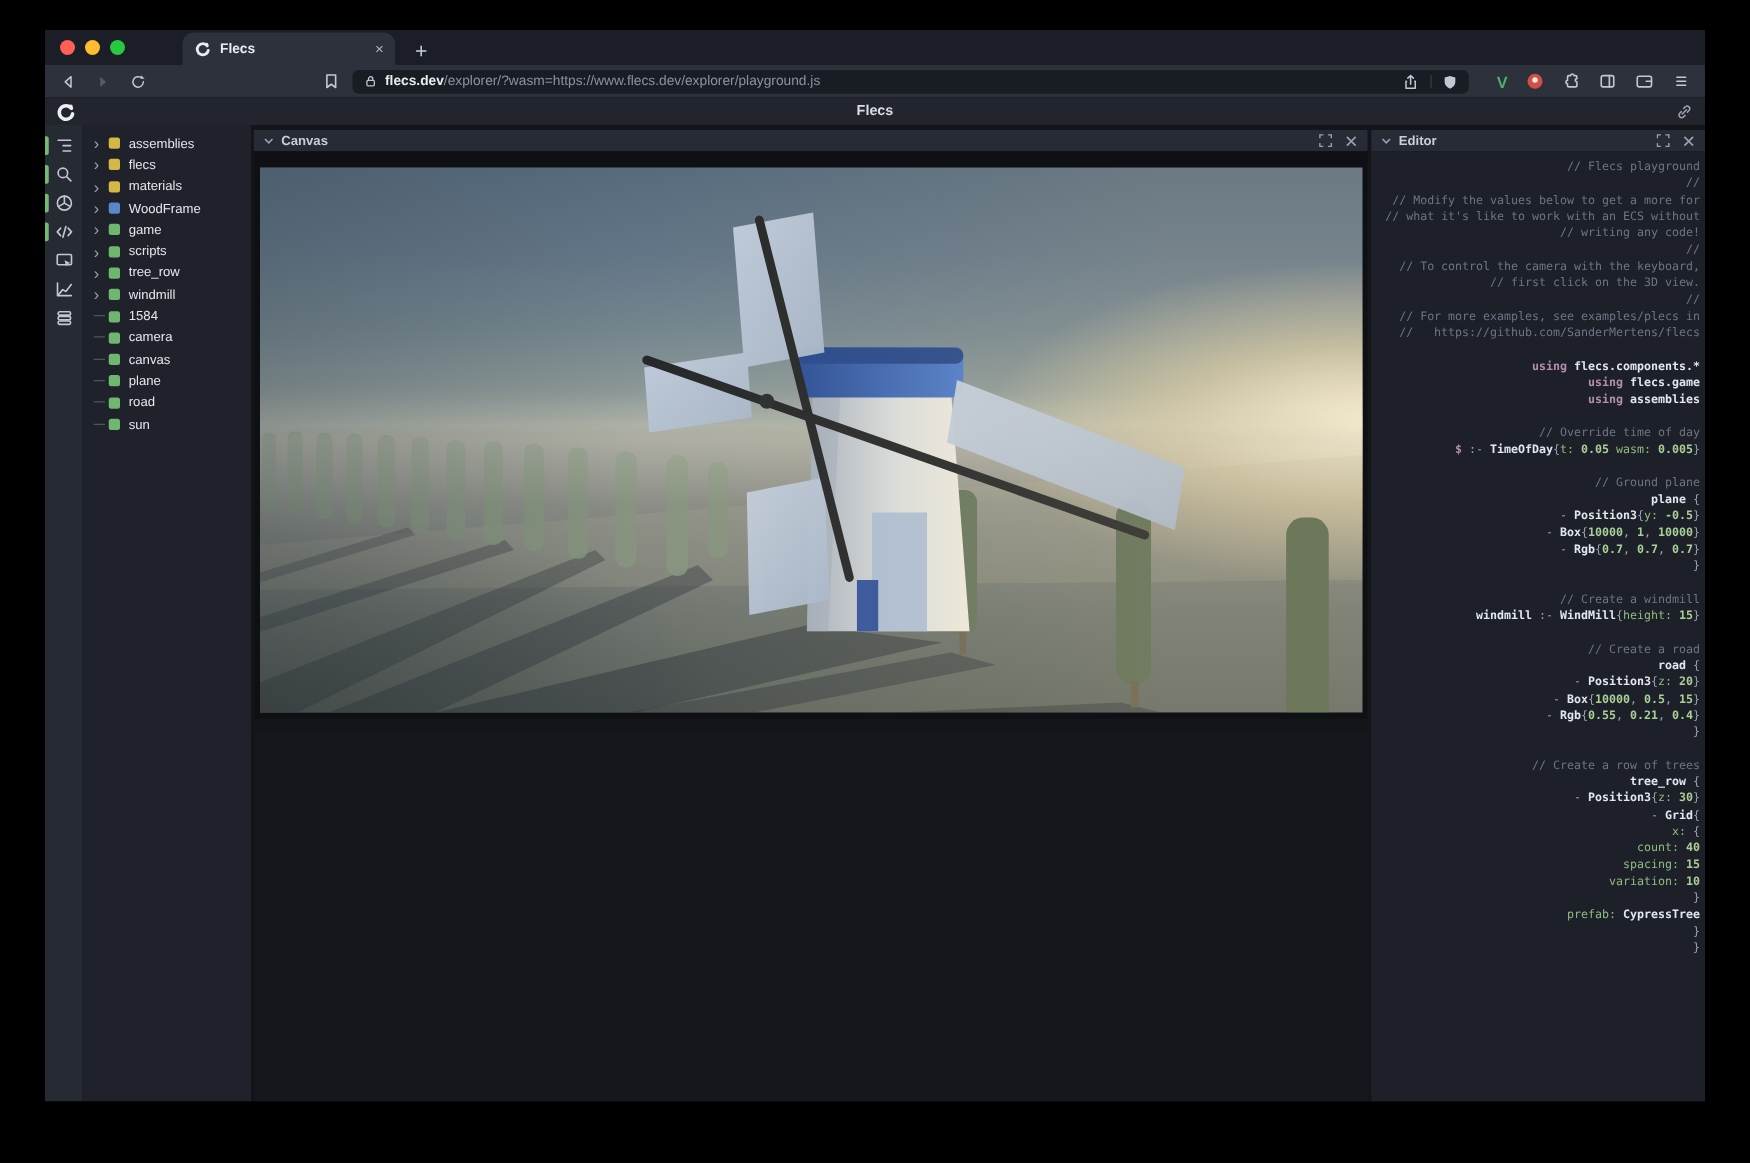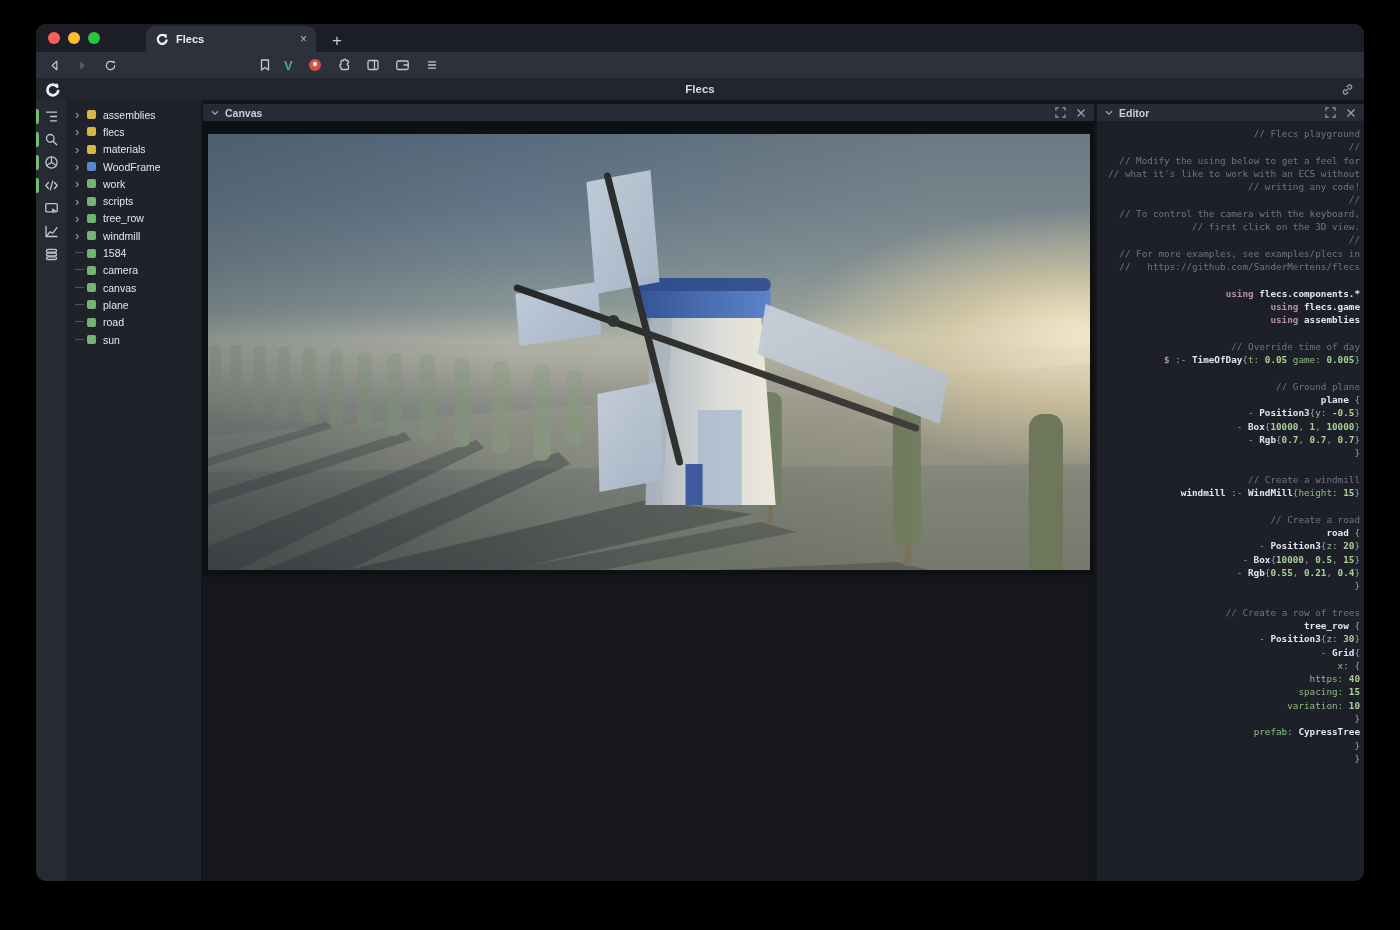--- a/index.html
+++ b/index.html
@@ -1,19 +1,19 @@
 <!DOCTYPE html>
 <html><head>
 <meta charset="utf-8">
 <style>
   * { margin:0; padding:0; box-sizing:border-box; }
   html,body { width:1400px; height:930px; background:#000; font-family:"Liberation Sans", sans-serif; overflow:hidden; }
 
   .window { position:absolute; left:36px; top:24px; width:1328px; height:857px;
-            border-radius:10px; overflow:hidden; background:#1b1e26;
+            border-radius:0; overflow:hidden; background:#1b1e26;
             box-shadow:0 24px 70px rgba(0,0,0,.65); }
 
   
   .tabstrip { height:28px; background:#1b1e26; display:flex; align-items:flex-end; }
   .traffic { display:flex; gap:8px; align-items:center; height:28px; padding:0 14px 0 12px; }
   .traffic span { width:12px; height:12px; border-radius:50%; display:block; }
   .tab { width:170px; height:26px; background:#2d313c; border-radius:9px 9px 0 0;
          display:flex; align-items:center; gap:7px; padding:0 9px; margin-left:32px; }
   .tab-title { font-size:11px; font-weight:bold; color:#e8ebf0; flex:1; }
   .tab-close { color:#aeb4bf; font-size:12px; cursor:default; }
@@ -120,20 +120,36 @@
           <path d="M4.5 2.5 9.5 7l-5 4.5z" fill="#565d6a"></path>
         </svg>
       <svg width="13" height="13" viewBox="0 0 14 14">
           <path class="icon-stroke" d="M11.5 7A4.5 4.5 0 1 1 9.9 3.6"></path>
           <path d="M9.6 1.2v3h3z" fill="#c2c7d1"></path>
         </svg>
     </div>
     <svg width="14" height="14" viewBox="0 0 14 14">
         <path class="icon-stroke" d="M3.5 2h7v10L7 9.4 3.5 12z"></path>
       </svg>
+    <div class="urlbar">
+      <svg width="11" height="12" viewBox="0 0 14 14">
+          <rect class="icon-stroke" x="3.2" y="6.2" width="7.6" height="5.6" rx="1.2"></rect>
+          <path class="icon-stroke" d="M4.8 6V4.6a2.2 2.2 0 0 1 4.4 0V6"></path>
+        </svg>
+      <span><span class="url-domain">flecs.dev</span><span class="url-path">/explorer/?wasm=https://www.flecs.dev/explorer/playground.js</span></span>
+      <span class="url-right">
+        <svg width="13" height="13" viewBox="0 0 14 14">
+            <path class="icon-stroke" d="M7 9V1.8M4.6 3.8 7 1.5l2.4 2.3M3.5 6.5H3v6h8v-6h-.5"></path>
+          </svg>
+        <span style="color:#3a3f4b">|</span>
+        <svg width="12" height="13" viewBox="0 0 14 14">
+            <path d="M7 1.5 12 3v4c0 3-2.2 5-5 6.3C4.2 12 2 10 2 7V3z" fill="#c2c7d1"></path>
+          </svg>
+      </span>
+    </div>
     <div class="right-ic">
       <span class="vlogo">V</span>
       <svg width="14" height="14" viewBox="0 0 14 14">
           <circle cx="7" cy="7" r="6" fill="#d14f45"></circle>
           <circle cx="7" cy="6" r="2.2" fill="#f4e9e7"></circle>
         </svg>
       <svg width="14" height="14" viewBox="0 0 14 14">
           <path class="icon-stroke" d="M5 2.5h1.5a1.3 1.3 0 1 1 2.6 0h1.4a1 1 0 0 1 1 1v1.4a1.3 1.3 0 1 0 0 2.6v3a1 1 0 0 1-1 1H5a1 1 0 0 1-1-1V9a1.3 1.3 0 1 1 0-2.6V3.5a1 1 0 0 1 1-1z"></path>
         </svg>
       <svg width="14" height="14" viewBox="0 0 14 14">
@@ -228,21 +244,21 @@
             <span>materials</span>
           </div>
           <div class="tree-row">
             <span class="tree-arrow">›</span>
             <span class="tree-square" style="background: rgb(90, 135, 201);"></span>
             <span>WoodFrame</span>
           </div>
           <div class="tree-row">
             <span class="tree-arrow">›</span>
             <span class="tree-square" style="background: rgb(111, 183, 111);"></span>
-            <span>work</span>
+            <span>game</span>
           </div>
           <div class="tree-row">
             <span class="tree-arrow">›</span>
             <span class="tree-square" style="background: rgb(111, 183, 111);"></span>
             <span>scripts</span>
           </div>
           <div class="tree-row">
             <span class="tree-arrow">›</span>
             <span class="tree-square" style="background: rgb(111, 183, 111);"></span>
             <span>tree_row</span>
@@ -406,36 +422,36 @@
                   <path d="M1 4V1h3M8 1h3v3M11 8v3H8M4 11H1V8" stroke="#9aa1ae" stroke-width="1.2" fill="none"></path>
                 </svg>
               <svg width="10" height="10" viewBox="0 0 10 10">
                   <path d="M1.5 1.5 8.5 8.5M8.5 1.5 1.5 8.5" stroke="#9aa1ae" stroke-width="1.3"></path>
                 </svg>
             </span>
           </div>
           <div class="editor-body">
               <div class="code-line"><span class="tk-c">// Flecs playground</span></div>
               <div class="code-line"><span class="tk-c">//</span></div>
-              <div class="code-line"><span class="tk-c">// Modify the using below to get a feel for</span></div>
+              <div class="code-line"><span class="tk-c">// Modify the values below to get a more for</span></div>
               <div class="code-line"><span class="tk-c">// what it's like to work with an ECS without</span></div>
               <div class="code-line"><span class="tk-c">// writing any code!</span></div>
               <div class="code-line"><span class="tk-c">//</span></div>
               <div class="code-line"><span class="tk-c">// To control the camera with the keyboard,</span></div>
               <div class="code-line"><span class="tk-c">// first click on the 3D view.</span></div>
               <div class="code-line"><span class="tk-c">//</span></div>
               <div class="code-line"><span class="tk-c">// For more examples, see examples/plecs in</span></div>
               <div class="code-line"><span class="tk-c">//   https://github.com/SanderMertens/flecs</span></div>
               <div class="code-line">&nbsp;</div>
               <div class="code-line"><span class="tk-k">using </span><span class="tk-b">flecs.components.*</span></div>
               <div class="code-line"><span class="tk-k">using </span><span class="tk-b">flecs.game</span></div>
               <div class="code-line"><span class="tk-k">using </span><span class="tk-b">assemblies</span></div>
               <div class="code-line">&nbsp;</div>
               <div class="code-line"><span class="tk-c">// Override time of day</span></div>
-              <div class="code-line"><span class="tk-k">$</span><span class="tk-p"> :- </span><span class="tk-b">TimeOfDay</span><span class="tk-p">{</span><span class="tk-g">t:</span><span class="tk-p"> </span><span class="tk-n">0.05</span><span class="tk-p"> </span><span class="tk-g">game:</span><span class="tk-p"> </span><span class="tk-n">0.005</span><span class="tk-p">}</span></div>
+              <div class="code-line"><span class="tk-k">$</span><span class="tk-p"> :- </span><span class="tk-b">TimeOfDay</span><span class="tk-p">{</span><span class="tk-g">t:</span><span class="tk-p"> </span><span class="tk-n">0.05</span><span class="tk-p"> </span><span class="tk-g">wasm:</span><span class="tk-p"> </span><span class="tk-n">0.005</span><span class="tk-p">}</span></div>
               <div class="code-line">&nbsp;</div>
               <div class="code-line"><span class="tk-c">// Ground plane</span></div>
               <div class="code-line"><span class="tk-b">plane</span><span class="tk-p"> {</span></div>
               <div class="code-line"><span class="tk-p">  - </span><span class="tk-b">Position3</span><span class="tk-p">{</span><span class="tk-g">y:</span><span class="tk-p"> </span><span class="tk-n">-0.5</span><span class="tk-p">}</span></div>
               <div class="code-line"><span class="tk-p">  - </span><span class="tk-b">Box</span><span class="tk-p">{</span><span class="tk-n">10000</span><span class="tk-p">, </span><span class="tk-n">1</span><span class="tk-p">, </span><span class="tk-n">10000</span><span class="tk-p">}</span></div>
               <div class="code-line"><span class="tk-p">  - </span><span class="tk-b">Rgb</span><span class="tk-p">{</span><span class="tk-n">0.7</span><span class="tk-p">, </span><span class="tk-n">0.7</span><span class="tk-p">, </span><span class="tk-n">0.7</span><span class="tk-p">}</span></div>
               <div class="code-line"><span class="tk-p">}</span></div>
               <div class="code-line">&nbsp;</div>
               <div class="code-line"><span class="tk-c">// Create a windmill</span></div>
               <div class="code-line"><span class="tk-b">windmill</span><span class="tk-p"> :- </span><span class="tk-b">WindMill</span><span class="tk-p">{</span><span class="tk-g">height:</span><span class="tk-p"> </span><span class="tk-n">15</span><span class="tk-p">}</span></div>
@@ -445,21 +461,21 @@
               <div class="code-line"><span class="tk-p">  - </span><span class="tk-b">Position3</span><span class="tk-p">{</span><span class="tk-g">z:</span><span class="tk-p"> </span><span class="tk-n">20</span><span class="tk-p">}</span></div>
               <div class="code-line"><span class="tk-p">  - </span><span class="tk-b">Box</span><span class="tk-p">{</span><span class="tk-n">10000</span><span class="tk-p">, </span><span class="tk-n">0.5</span><span class="tk-p">, </span><span class="tk-n">15</span><span class="tk-p">}</span></div>
               <div class="code-line"><span class="tk-p">  - </span><span class="tk-b">Rgb</span><span class="tk-p">{</span><span class="tk-n">0.55</span><span class="tk-p">, </span><span class="tk-n">0.21</span><span class="tk-p">, </span><span class="tk-n">0.4</span><span class="tk-p">}</span></div>
               <div class="code-line"><span class="tk-p">}</span></div>
               <div class="code-line">&nbsp;</div>
               <div class="code-line"><span class="tk-c">// Create a row of trees</span></div>
               <div class="code-line"><span class="tk-b">tree_row</span><span class="tk-p"> {</span></div>
               <div class="code-line"><span class="tk-p">  - </span><span class="tk-b">Position3</span><span class="tk-p">{</span><span class="tk-g">z:</span><span class="tk-p"> </span><span class="tk-n">30</span><span class="tk-p">}</span></div>
               <div class="code-line"><span class="tk-p">  - </span><span class="tk-b">Grid</span><span class="tk-p">{</span></div>
               <div class="code-line"><span class="tk-p">    </span><span class="tk-g">x:</span><span class="tk-p"> {</span></div>
-              <div class="code-line"><span class="tk-p">      </span><span class="tk-g">https:</span><span class="tk-p"> </span><span class="tk-n">40</span></div>
+              <div class="code-line"><span class="tk-p">      </span><span class="tk-g">count:</span><span class="tk-p"> </span><span class="tk-n">40</span></div>
               <div class="code-line"><span class="tk-p">      </span><span class="tk-g">spacing:</span><span class="tk-p"> </span><span class="tk-n">15</span></div>
               <div class="code-line"><span class="tk-p">      </span><span class="tk-g">variation:</span><span class="tk-p"> </span><span class="tk-n">10</span></div>
               <div class="code-line"><span class="tk-p">    }</span></div>
               <div class="code-line"><span class="tk-p">    </span><span class="tk-g">prefab:</span><span class="tk-p"> </span><span class="tk-b">CypressTree</span></div>
               <div class="code-line"><span class="tk-p">  }</span></div>
               <div class="code-line"><span class="tk-p">}</span></div>
             </div>
         </div>
       </div>
     </div>

